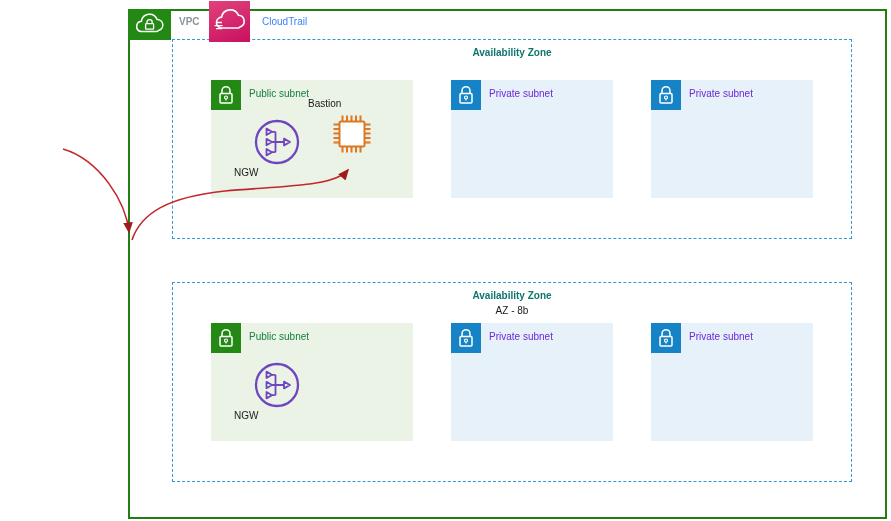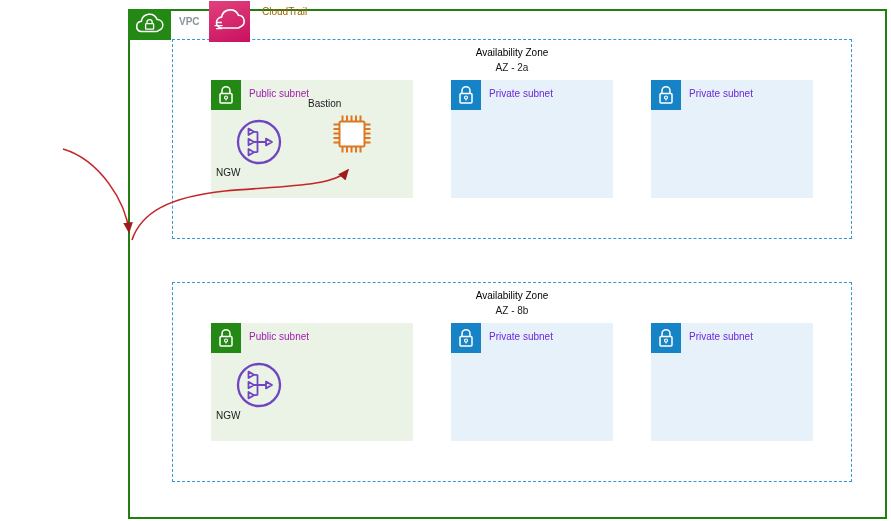--- a/index.html
+++ b/index.html
@@ -7,43 +7,43 @@
           font-family:"Liberation Sans",sans-serif;font-size:10px;color:#1a1a1a;padding-left:40px;}
 
   
   .vpc{position:absolute;left:128px;top:9px;width:755px;height:506px;border:2px solid #237d12;z-index:1;}
   .vpc-badge{position:absolute;left:128px;top:9px;width:43px;height:31px;background:#248814;z-index:6;}
   .vpc-label{position:absolute;left:179px;top:16px;font-weight:700;color:#8a9599;z-index:6;}
 
   
   .ct-badge{position:absolute;left:209px;top:1px;width:41px;height:41px;z-index:6;
             background:linear-gradient(160deg,#e2417c 0%,#c81160 100%);}
-  .ct-label{position:absolute;left:262px;top:6px;color:#a16207;z-index:6;}
+  .ct-label{position:absolute;left:262px;top:16px;color:#3b82f6;z-index:6;}
 
   
   .az{position:absolute;left:172px;width:678px;height:198px;border:1.5px dashed #3399d6;z-index:2;}
   .az-a{top:39px;} .az-b{top:282px;}
   .az-head{position:absolute;left:0;top:5px;width:100%;text-align:center;line-height:15px;}
-  .az-title{color:#000000;} .az-sub{color:#1a1a1a;}
+  .az-title{color:#0f766e;font-weight:bold;} .az-sub{color:#1a1a1a;}
 
   
   .subnet{position:absolute;top:40px;height:118px;z-index:3;}
   .subnet.public{left:38px;width:202px;background:#eaf3e6;}
   .subnet.priv-1{left:278px;width:162px;background:#e6f1f9;}
   .subnet.priv-2{left:478px;width:162px;background:#e6f1f9;}
   .subnet-badge{position:absolute;left:0;top:0;width:30px;height:30px;}
   .subnet-badge.green{background:#248814;} .subnet-badge.blue{background:#1583c5;}
   .subnet-label{position:absolute;left:38px;top:8px;}
-  .subnet-label.green{color:#a21caf;} .subnet-label.blue{color:#6d28d9;}
+  .subnet-label.green{color:#15803d;} .subnet-label.blue{color:#6d28d9;}
 
   
   .node{position:absolute;text-align:left;z-index:5;}
   .node svg{display:block;margin:0 auto;}
   .node .nlabel{display:block;margin-top:2px;}
-  .node-ngw{left:5px;top:39px;width:86px;}
+  .node-ngw{left:23px;top:39px;width:86px;}
   .node-bastion{left:97px;top:18px;width:88px;}
   .node-bastion .nlabel{margin:0 0 1px 0;}
   .node-manager{left:4px;top:112px;width:58px;z-index:5;}
   .node-igw{left:103px;top:237px;width:52px;z-index:5;}
 
   
   .overlay{position:absolute;left:0;top:0;z-index:4;pointer-events:none;}
 </style>
 </head>
 <body>
@@ -64,21 +64,20 @@
     <svg width="41" height="41" viewBox="0 0 41 41" fill="none" stroke="#ffffff" stroke-width="1.6">
       <path d="M12,27 A5.5,5.5 0 0 1 12.6,16.1 A8.8,8.8 0 0 1 29.4,14.3 A6,6 0 0 1 31,26 Q30.2,27 28.8,27 Z"></path>
       <path d="M7,21.5 h6 M5.6,24.6 h8 M7,27.6 h6" stroke-width="1.4"></path>
     </svg>
   </div>
   <span class="ct-label">CloudTrail</span>
 
   <div class="az az-a">
     <div class="az-head">
       <div class="az-title">Availability Zone</div>
-      <div class="az-sub">AZ - 2a</div>
     </div>
 
     <div class="subnet public">
       <div class="subnet-badge green">
         <svg width="30" height="30" viewBox="0 0 30 30" fill="none" stroke="#ffffff" stroke-width="1.5">
           <path d="M11,13.5 v-2.8 a4,4 0 0 1 8,0 v2.8"></path>
           <rect x="9" y="13.5" width="12" height="9.5" rx="1"></rect>
           <circle cx="15" cy="17.5" r="1.5" stroke-width="1.2"></circle>
           <path d="M15,19 v1.6" stroke-width="1.2"></path>
         </svg>

